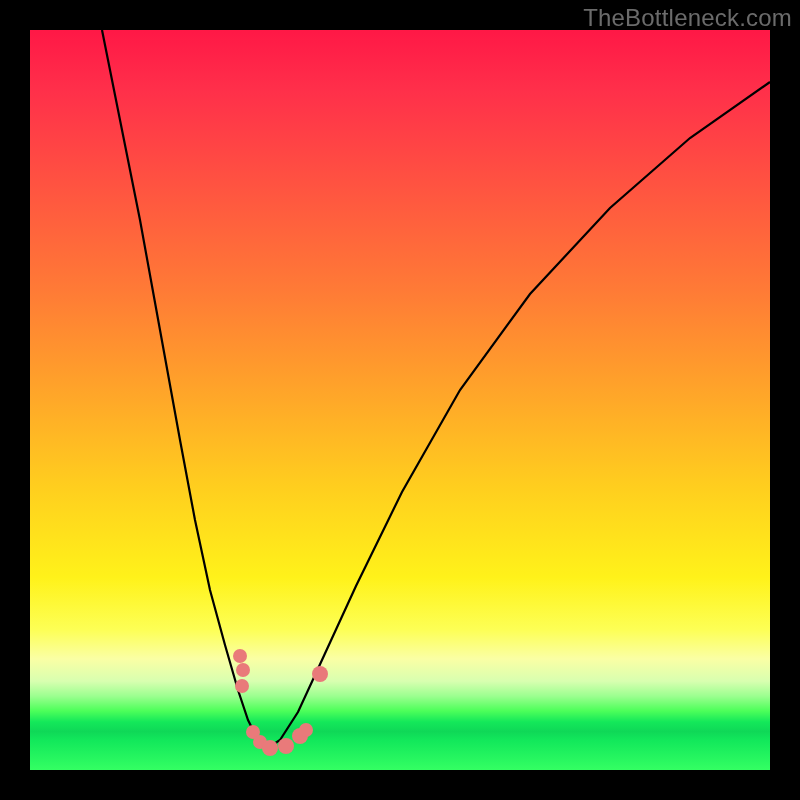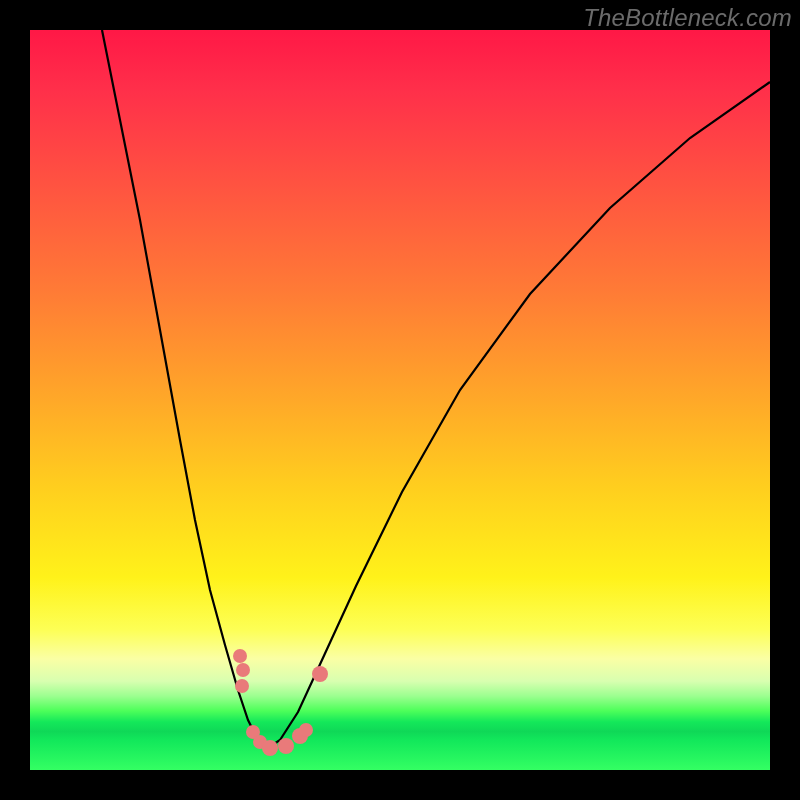--- a/index.html
+++ b/index.html
@@ -11,21 +11,20 @@
     background: #000;
     font-family: Arial, Helvetica, sans-serif;
   }
   .frame {
     position: absolute;
     left: 0;
     top: 0;
     width: 800px;
     height: 800px;
     background: #000;
-    font-style: italic;
   }
   .plot-area {
     position: absolute;
     left: 30px;
     top: 30px;
     width: 740px;
     height: 740px;
     
     background: linear-gradient(to bottom,
       #ff1846 0%,

